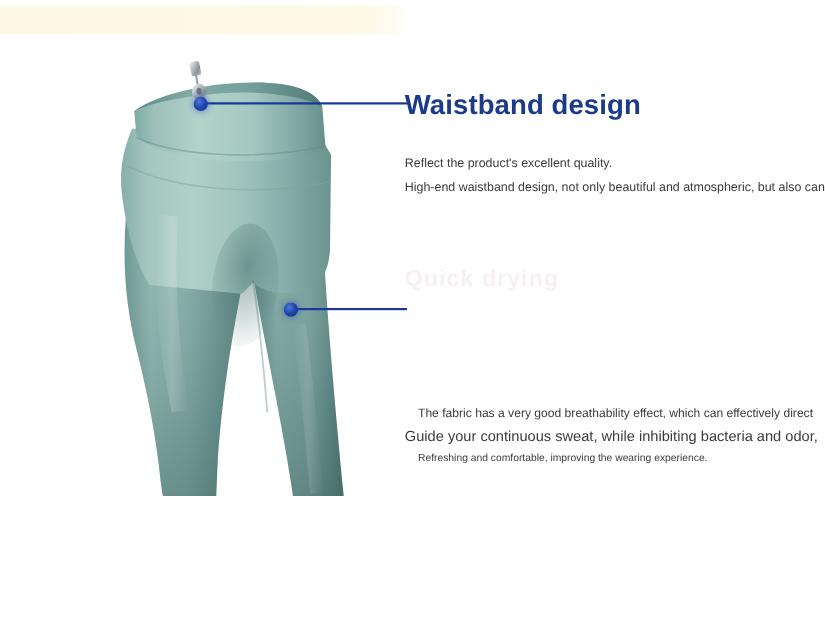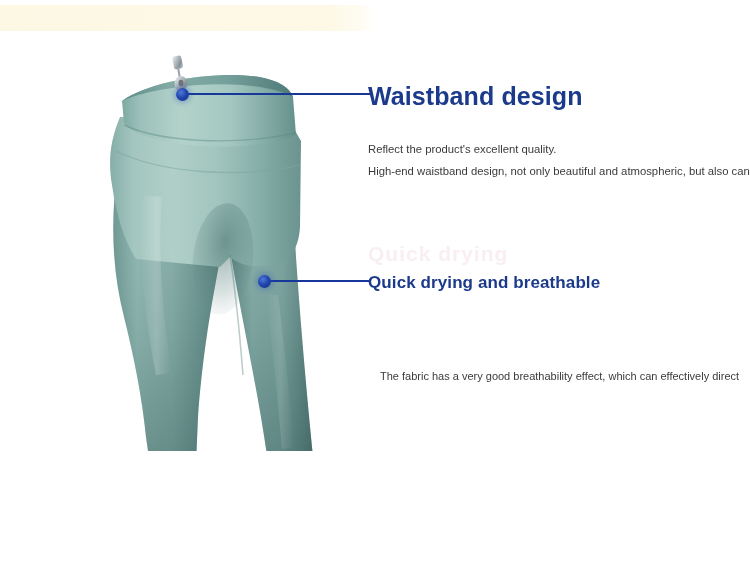--- a/index.html
+++ b/index.html
@@ -316,21 +316,20 @@
   </div>
 
   <div class="callout-text" style="top:138px;">
     <div class="body-line body-a">Reflect the product's excellent quality.</div>
     <div class="body-line body-a">High-end waistband design, not only beautiful and atmospheric, but also can</div>
   </div>
 
   <div class="callout-line" style="left:270px; top:280px; width:100px;"></div>
   <div class="callout-dot" style="left:258px; top:275px;"></div>
 
-  <div class="callout-text" style="top:274px;">
-    <div class="callout-heading heading-md">Quick drying and breathable</div>
-  </div>
 
   <div class="callout-text" style="top:322px;margin-top:44px;">
     <div class="body-line body-b indent-1">The fabric has a very good breathability effect, which can effectively direct</div>
+    <div class="body-line body-c">Guide your continuous sweat, while inhibiting bacteria and odor,</div>
+    <div class="body-line body-d indent-1">Refreshing and comfortable, improving the wearing experience.</div>
   </div>
 
 </div>
 
 </body></html>

